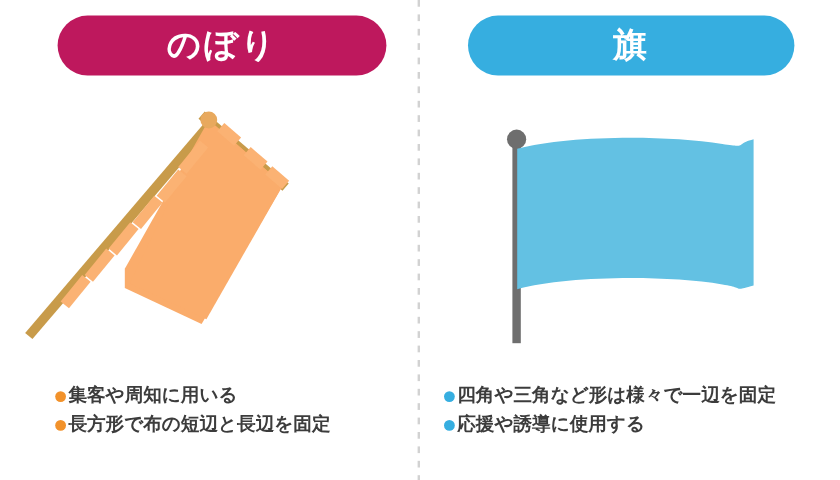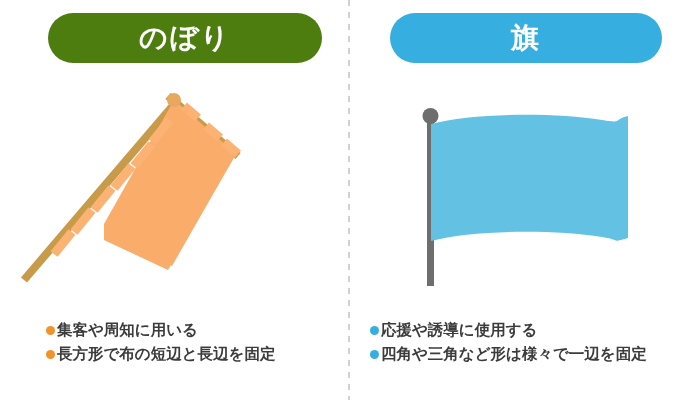--- a/index.html
+++ b/index.html
@@ -39,21 +39,21 @@
     color: #ffffff;
     font-size: 28px;
     font-weight: bold;
     letter-spacing: 2px;
     line-height: 1;
   }
   .pill-left {
     left: 48px;
     top: 13px;
     width: 274px;
-    background: #4d7c0f;
+    background: #be185d;
   }
   .pill-right {
     left: 390px;
     top: 13px;
     width: 272px;
     background: #36AEE0;
   }
 
   
   .illus {
@@ -169,21 +169,21 @@
                  C 258,163 270,160 250,157
                  C 200,149 120,150 79,161
                  Z" fill="#63C1E3"></path>
       </g>
     </svg>
   </div>
 
   <div class="bullets bullets-right">
     <div class="bullet-row">
       <span class="dot dot-blue"></span>
-      <span class="bullet-text">応援や誘導に使用する</span>
+      <span class="bullet-text">四角や三角など形は様々で一辺を固定</span>
     </div>
     <div class="bullet-row">
       <span class="dot dot-blue"></span>
-      <span class="bullet-text">四角や三角など形は様々で一辺を固定</span>
+      <span class="bullet-text">応援や誘導に使用する</span>
     </div>
   </div>
 
 </div>
 
 </body></html>

